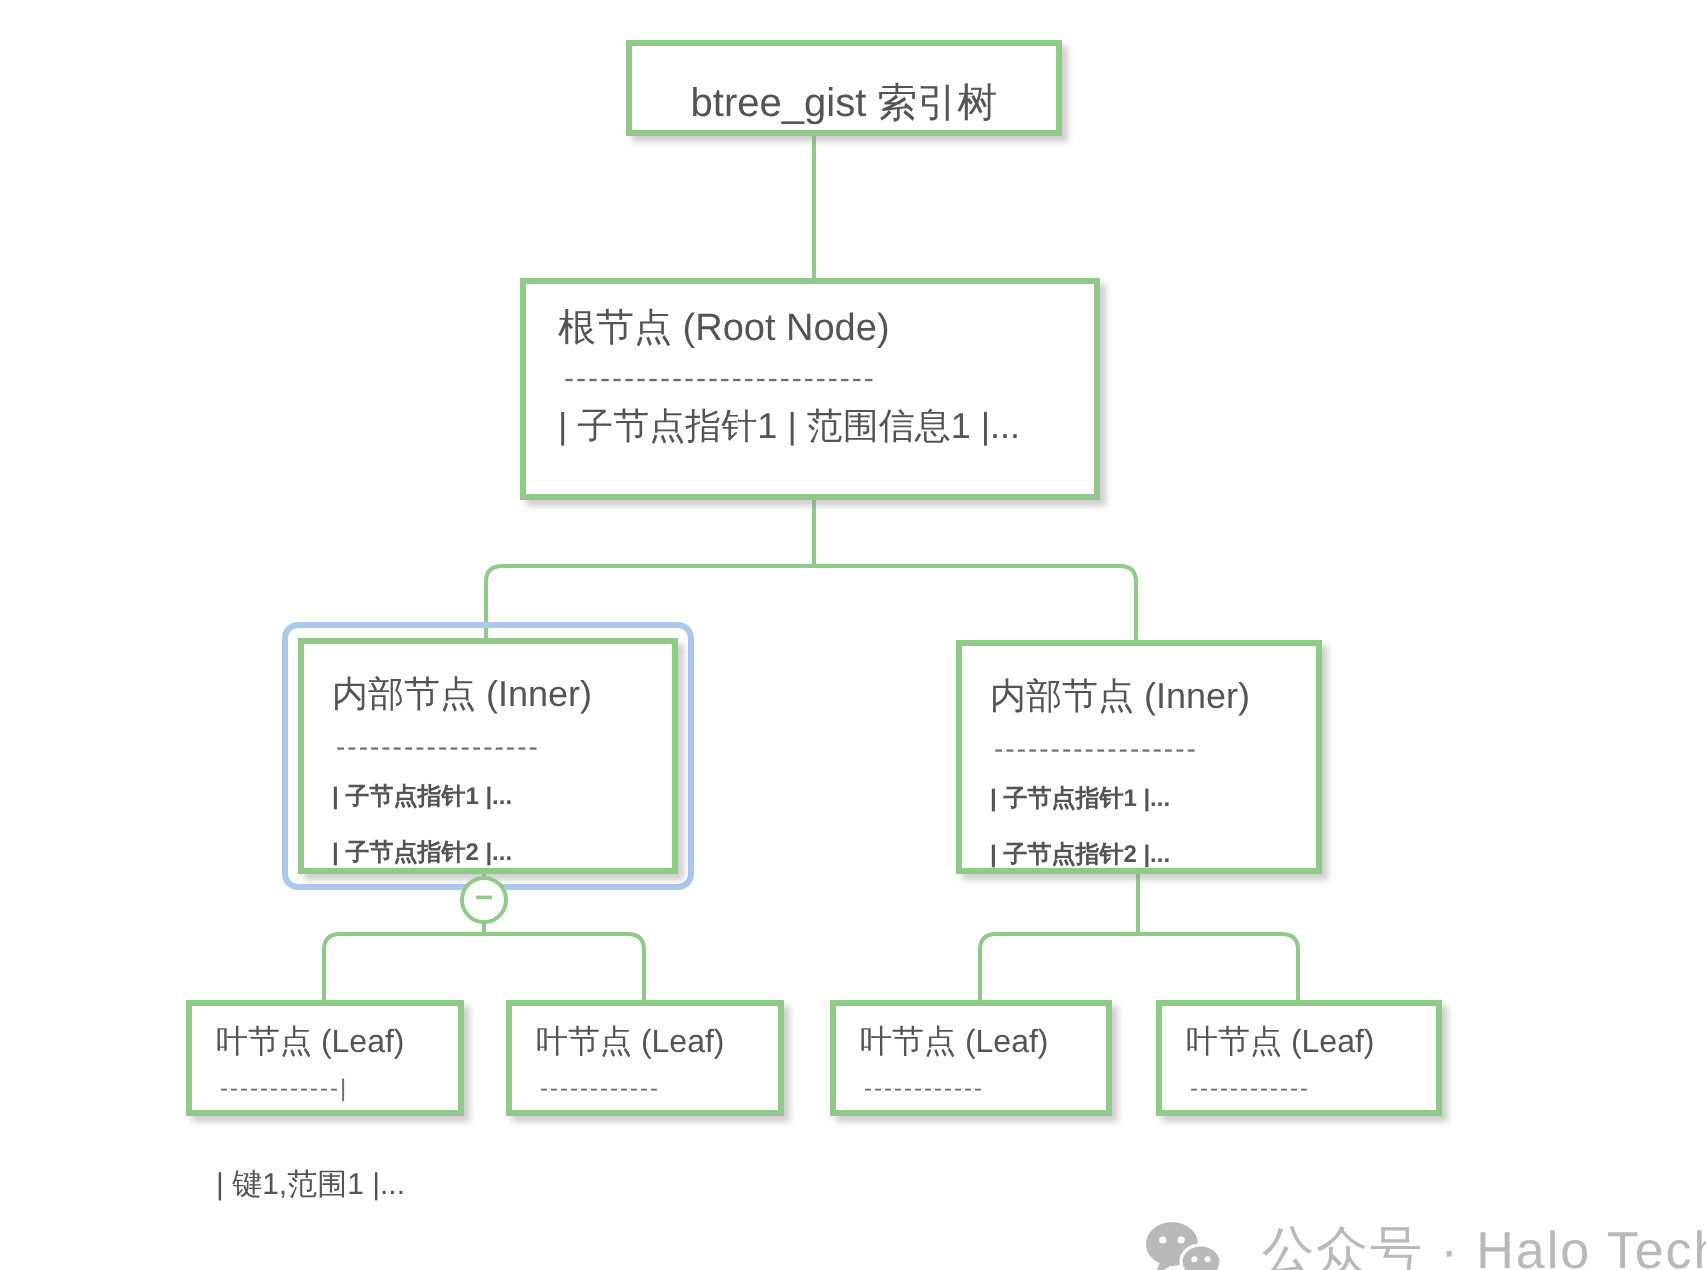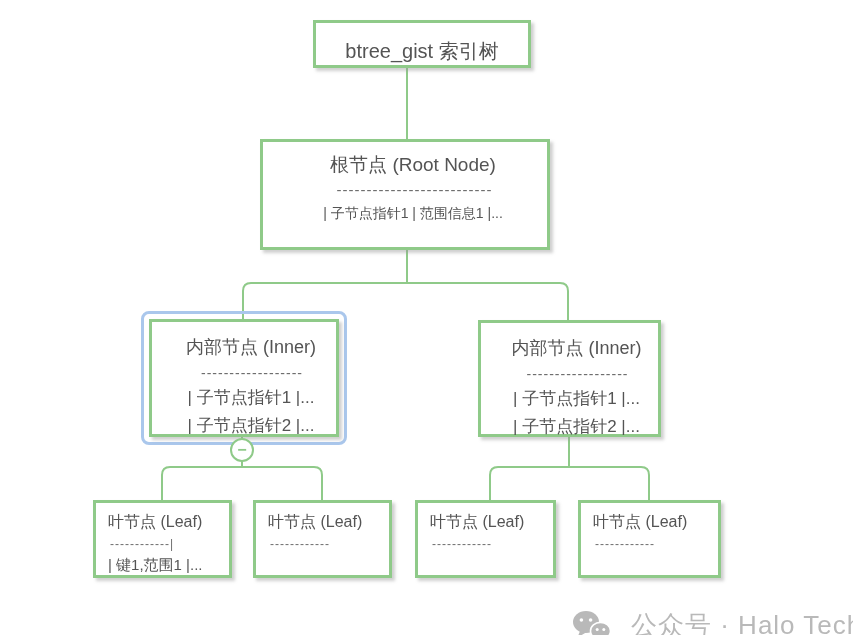--- a/index.html
+++ b/index.html
@@ -15,38 +15,38 @@
   }
   .node .title{white-space:nowrap;}
   .node .sep{white-space:pre;color:#6e6e6e;letter-spacing:1px;}
   .node .row{white-space:pre;}
   .top-node{
     left:295px;top:20px;width:218px;height:48px;
     display:flex;align-items:flex-end;justify-content:center;
     font-size:20px;
     margin-left:18px;
   }
-  .root-node{left:260px;top:139px;width:290px;height:111px;padding:8px 0 0 16px;text-align:center;}
+  .root-node{left:260px;top:139px;width:290px;height:111px;padding:8px 0 0 16px;}
   .root-node .title{font-size:19px;line-height:30px;}
   .root-node .sep{font-size:15px;line-height:20px;margin-left:3px;}
-  .root-node .row{font-size:14px;line-height:27px;}
+  .root-node .row{font-size:18px;line-height:27px;}
   .selection-frame{
     position:absolute;left:141px;top:311px;width:206px;height:134px;
     border:3px solid #aac7ec;border-radius:8px;background:transparent;
   }
-  .inner-node{width:190px;height:118px;padding:10px 0 0 14px;text-align:center;}
+  .inner-node{width:190px;height:118px;padding:10px 0 0 14px;}
   .inner-node .title{font-size:18px;line-height:30px;}
   .inner-node .sep{font-size:14px;line-height:22px;margin-left:2px;}
-  .inner-node .row{font-size:17px;line-height:28px;}
+  .inner-node .row{font-size:12px;line-height:28px;font-weight:bold;}
   .inner-left{left:149px;top:319px;}
   .inner-right{left:478px;top:320px;width:183px;height:117px;}
-  .leaf-node{top:500px;height:78px;padding:6px 0 0 12px;}
+  .leaf-node{top:500px;height:58px;padding:6px 0 0 12px;}
   .leaf-node .title{font-size:16px;line-height:26px;}
   .leaf-node .sep{font-size:12px;line-height:18px;margin-left:2px;}
-  .leaf-node .row{font-size:15px;line-height:24px;}
+  .leaf-node .row{font-size:15px;line-height:24px;margin-top:28px;}
   .leaf-1{left:93px;width:139px;}
   .leaf-2{left:253px;width:139px;}
   .leaf-3{left:415px;width:141px;}
   .leaf-4{left:578px;width:143px;}
   .collapse-btn{
     position:absolute;left:230px;top:438px;width:24px;height:24px;
     border:2px solid #8fca89;border-radius:50%;background:#fff;
     display:flex;align-items:center;justify-content:center;
     color:#8fca89;font-size:16px;font-weight:bold;line-height:1;cursor:pointer;
   }

